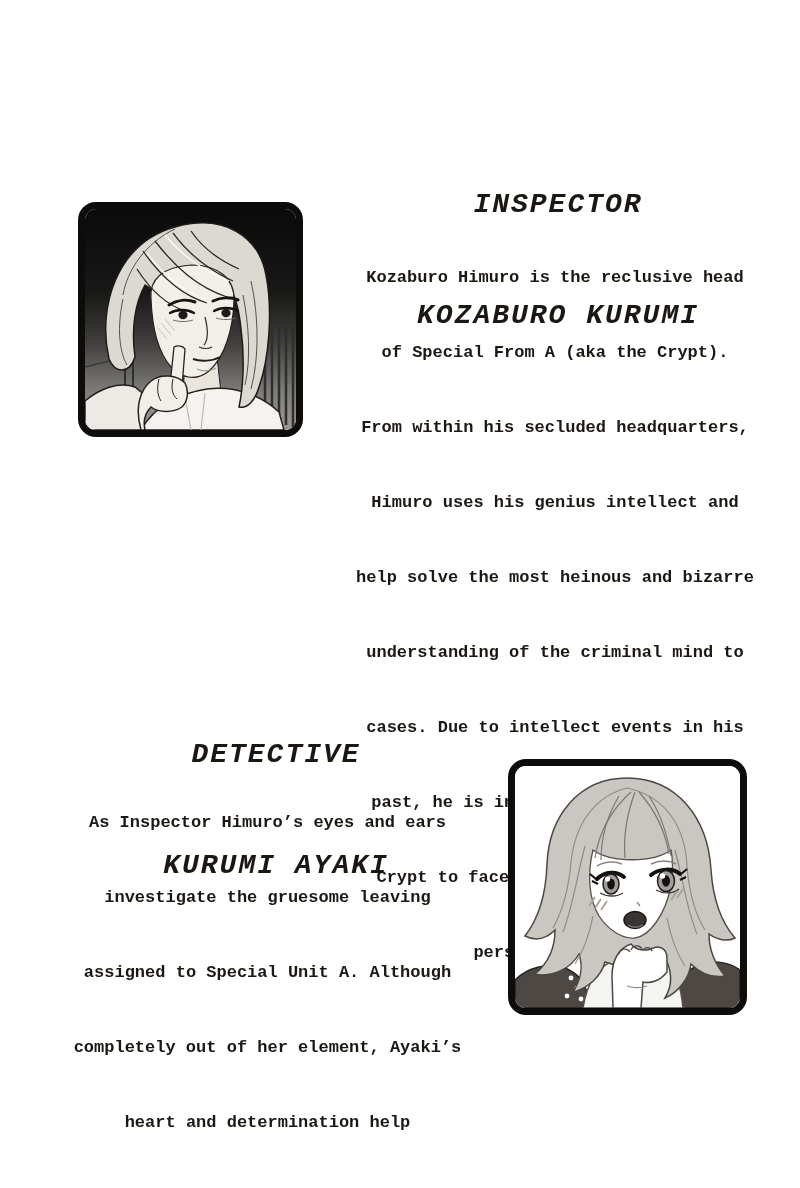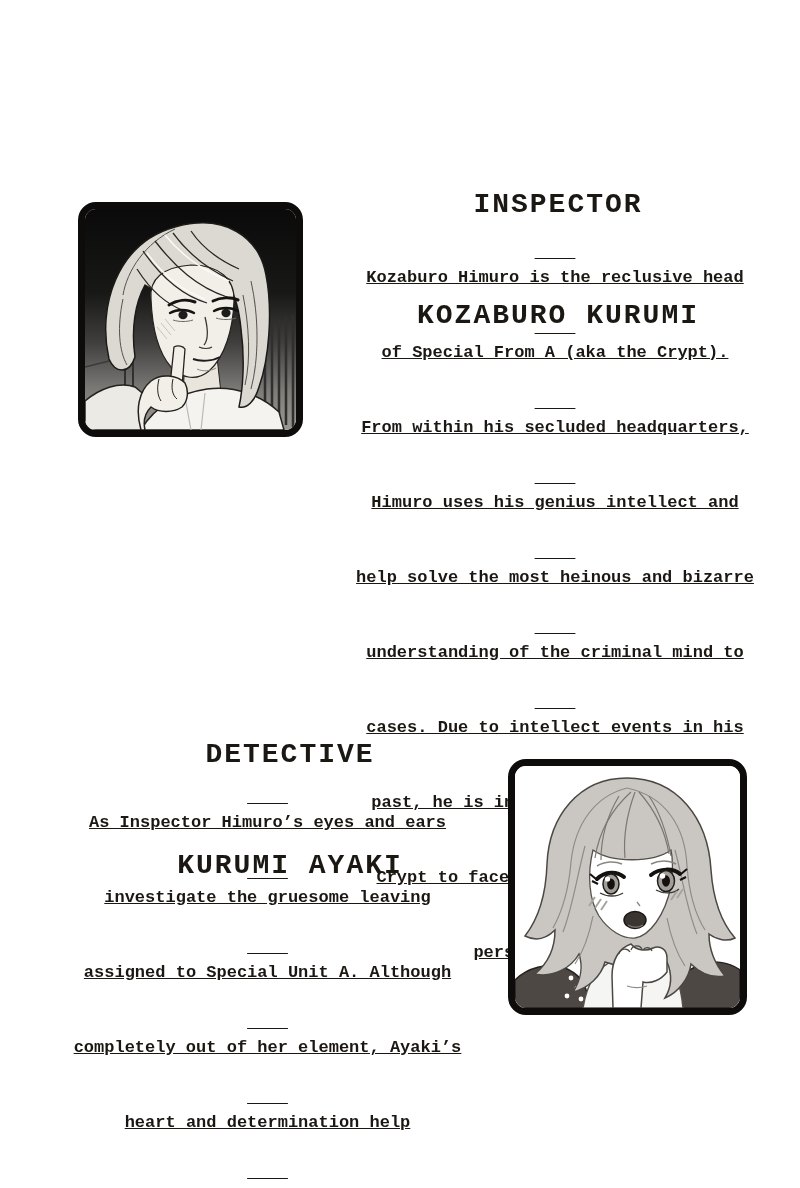--- a/index.html
+++ b/index.html
@@ -3,27 +3,27 @@
 <meta charset="utf-8">
 <style>
   html,body{margin:0;padding:0;background:#ffffff;}
   .page{
     position:relative;width:800px;height:1188px;background:#ffffff;
     font-family:"Liberation Mono","DejaVu Sans Mono",monospace;
     color:#1b1713;overflow:hidden;
   }
   .heading{
     position:absolute;text-align:center;font-weight:700;
-    font-size:28px;line-height:37px;letter-spacing:2px;white-space:pre;
+    font-size:28px;line-height:37px;letter-spacing:2px;white-space:pre;font-style:italic;
   }
   .h-himuro{left:348px;top:112px;width:420px;}
-  .h-ayaki{left:80px;top:662px;width:420px;}
+  .h-ayaki{left:66px;top:662px;width:420px;}
   .para{
     position:absolute;text-align:center;font-weight:700;
-    font-size:17px;line-height:25px;letter-spacing:0px;white-space:pre;text-decoration:underline;
+    font-size:17px;line-height:25px;letter-spacing:0px;white-space:pre;
   }
   .p-himuro{left:345px;top:215px;width:420px;}
   .p-ayaki{left:55px;top:760px;width:425px;}
   .frame{
     position:absolute;border:7px solid #0e0c0a;border-radius:18px;
     overflow:hidden;background:#ffffff;box-sizing:border-box;
   }
   .f-himuro{left:78px;top:202px;width:225px;height:235px;}
   .f-ayaki{left:508px;top:759px;width:239px;height:256px;}
   .frame svg{display:block;width:100%;height:100%;}

